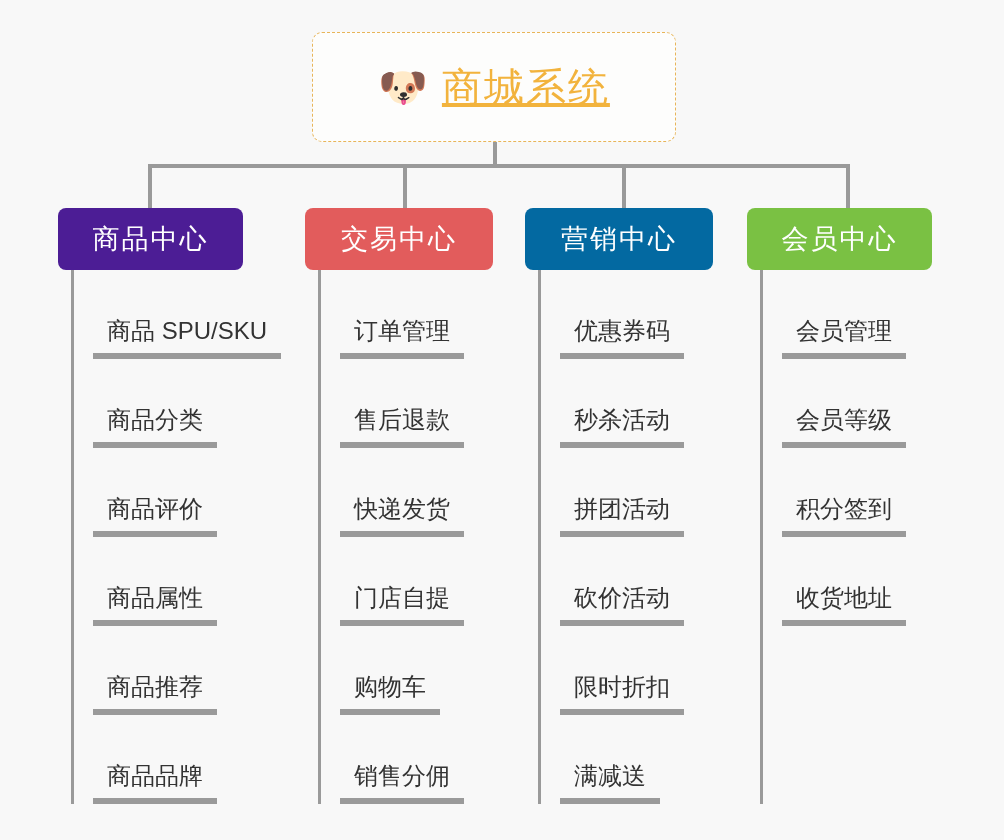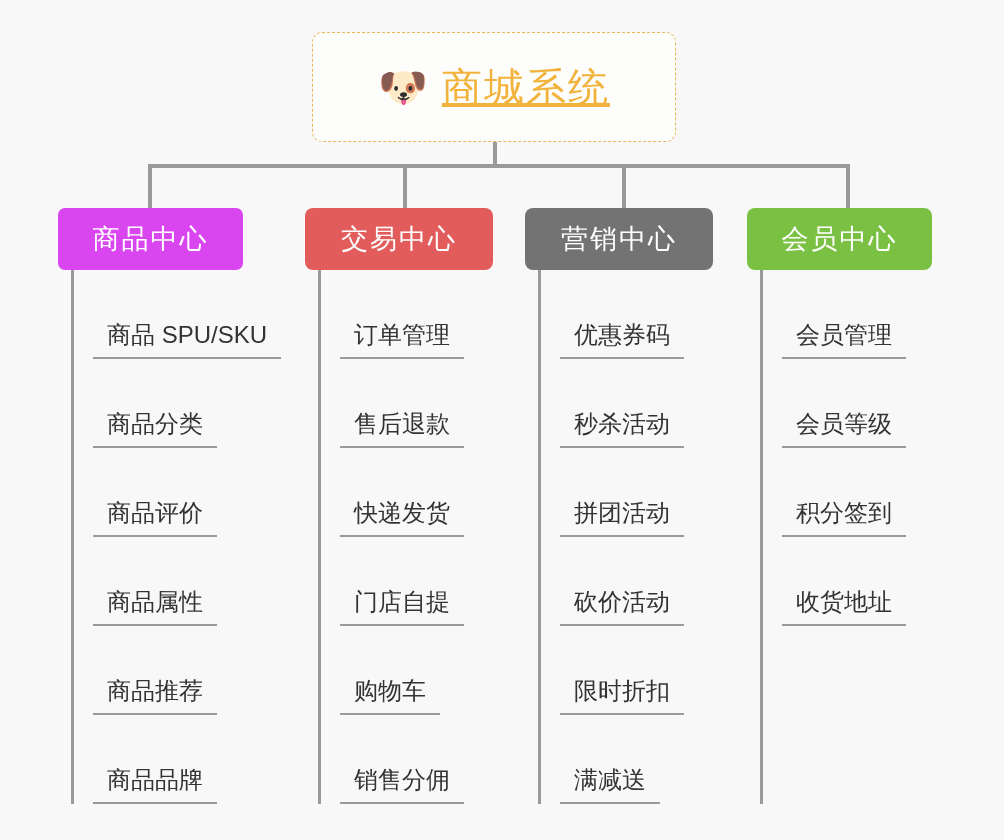--- a/index.html
+++ b/index.html
@@ -108,21 +108,21 @@
     display: flex;
     align-items: flex-end;
     padding-left: 22px;
     box-sizing: border-box;
   }
   .leaf-label {
     font-size: 24px;
     color: #333333;
     line-height: 1;
     padding: 0 14px 10px 14px;
-    border-bottom: 2px solid #0369a1;
+    border-bottom: 6px solid #0369a1;
     white-space: nowrap;
   }
 
   
 </style>
 </head>
 <body style="background: rgb(248, 248, 248);">
 
 <div id="mindmap">
 
@@ -132,21 +132,21 @@
   </div>
 
   <div class="conn conn-stem" style="background: rgb(154, 154, 154);"></div>
   <div class="conn conn-bus" style="background: rgb(154, 154, 154);"></div>
   <div class="conn conn-drop" style="left: 148px; background: rgb(154, 154, 154);"></div>
   <div class="conn conn-drop" style="left: 403px; background: rgb(154, 154, 154);"></div>
   <div class="conn conn-drop" style="left: 622px; background: rgb(154, 154, 154);"></div>
   <div class="conn conn-drop" style="left: 846px; background: rgb(154, 154, 154);"></div>
 
   <div class="branch" style="left:58px;width:185px">
-    <div class="branch-header" style="background: #d946ef; border-radius: 7px;">
+    <div class="branch-header" style="background: #4c1d95;">
       <span>商品中心</span>
     </div>
     <div class="branch-body">
       <div class="branch-trunk" style="background: rgb(154, 154, 154); height: 534px;"></div>
       <div class="leaf">
           <span class="leaf-label" style="border-bottom-color: rgb(154, 154, 154);">商品 SPU/SKU</span>
         </div>
       <div class="leaf">
           <span class="leaf-label" style="border-bottom-color: rgb(154, 154, 154);">商品分类</span>
         </div>
@@ -186,21 +186,21 @@
       <div class="leaf">
           <span class="leaf-label" style="border-bottom-color: rgb(154, 154, 154);">购物车</span>
         </div>
       <div class="leaf">
           <span class="leaf-label" style="border-bottom-color: rgb(154, 154, 154);">销售分佣</span>
         </div>
     </div>
   </div>
 
   <div class="branch" style="left:525px;width:188px">
-    <div class="branch-header" style="background: #737373;">
+    <div class="branch-header" style="background: #0369a1;">
       <span>营销中心</span>
     </div>
     <div class="branch-body">
       <div class="branch-trunk" style="background: rgb(154, 154, 154); height: 534px;"></div>
       <div class="leaf">
           <span class="leaf-label" style="border-bottom-color: rgb(154, 154, 154);">优惠券码</span>
         </div>
       <div class="leaf">
           <span class="leaf-label" style="border-bottom-color: rgb(154, 154, 154);">秒杀活动</span>
         </div>

